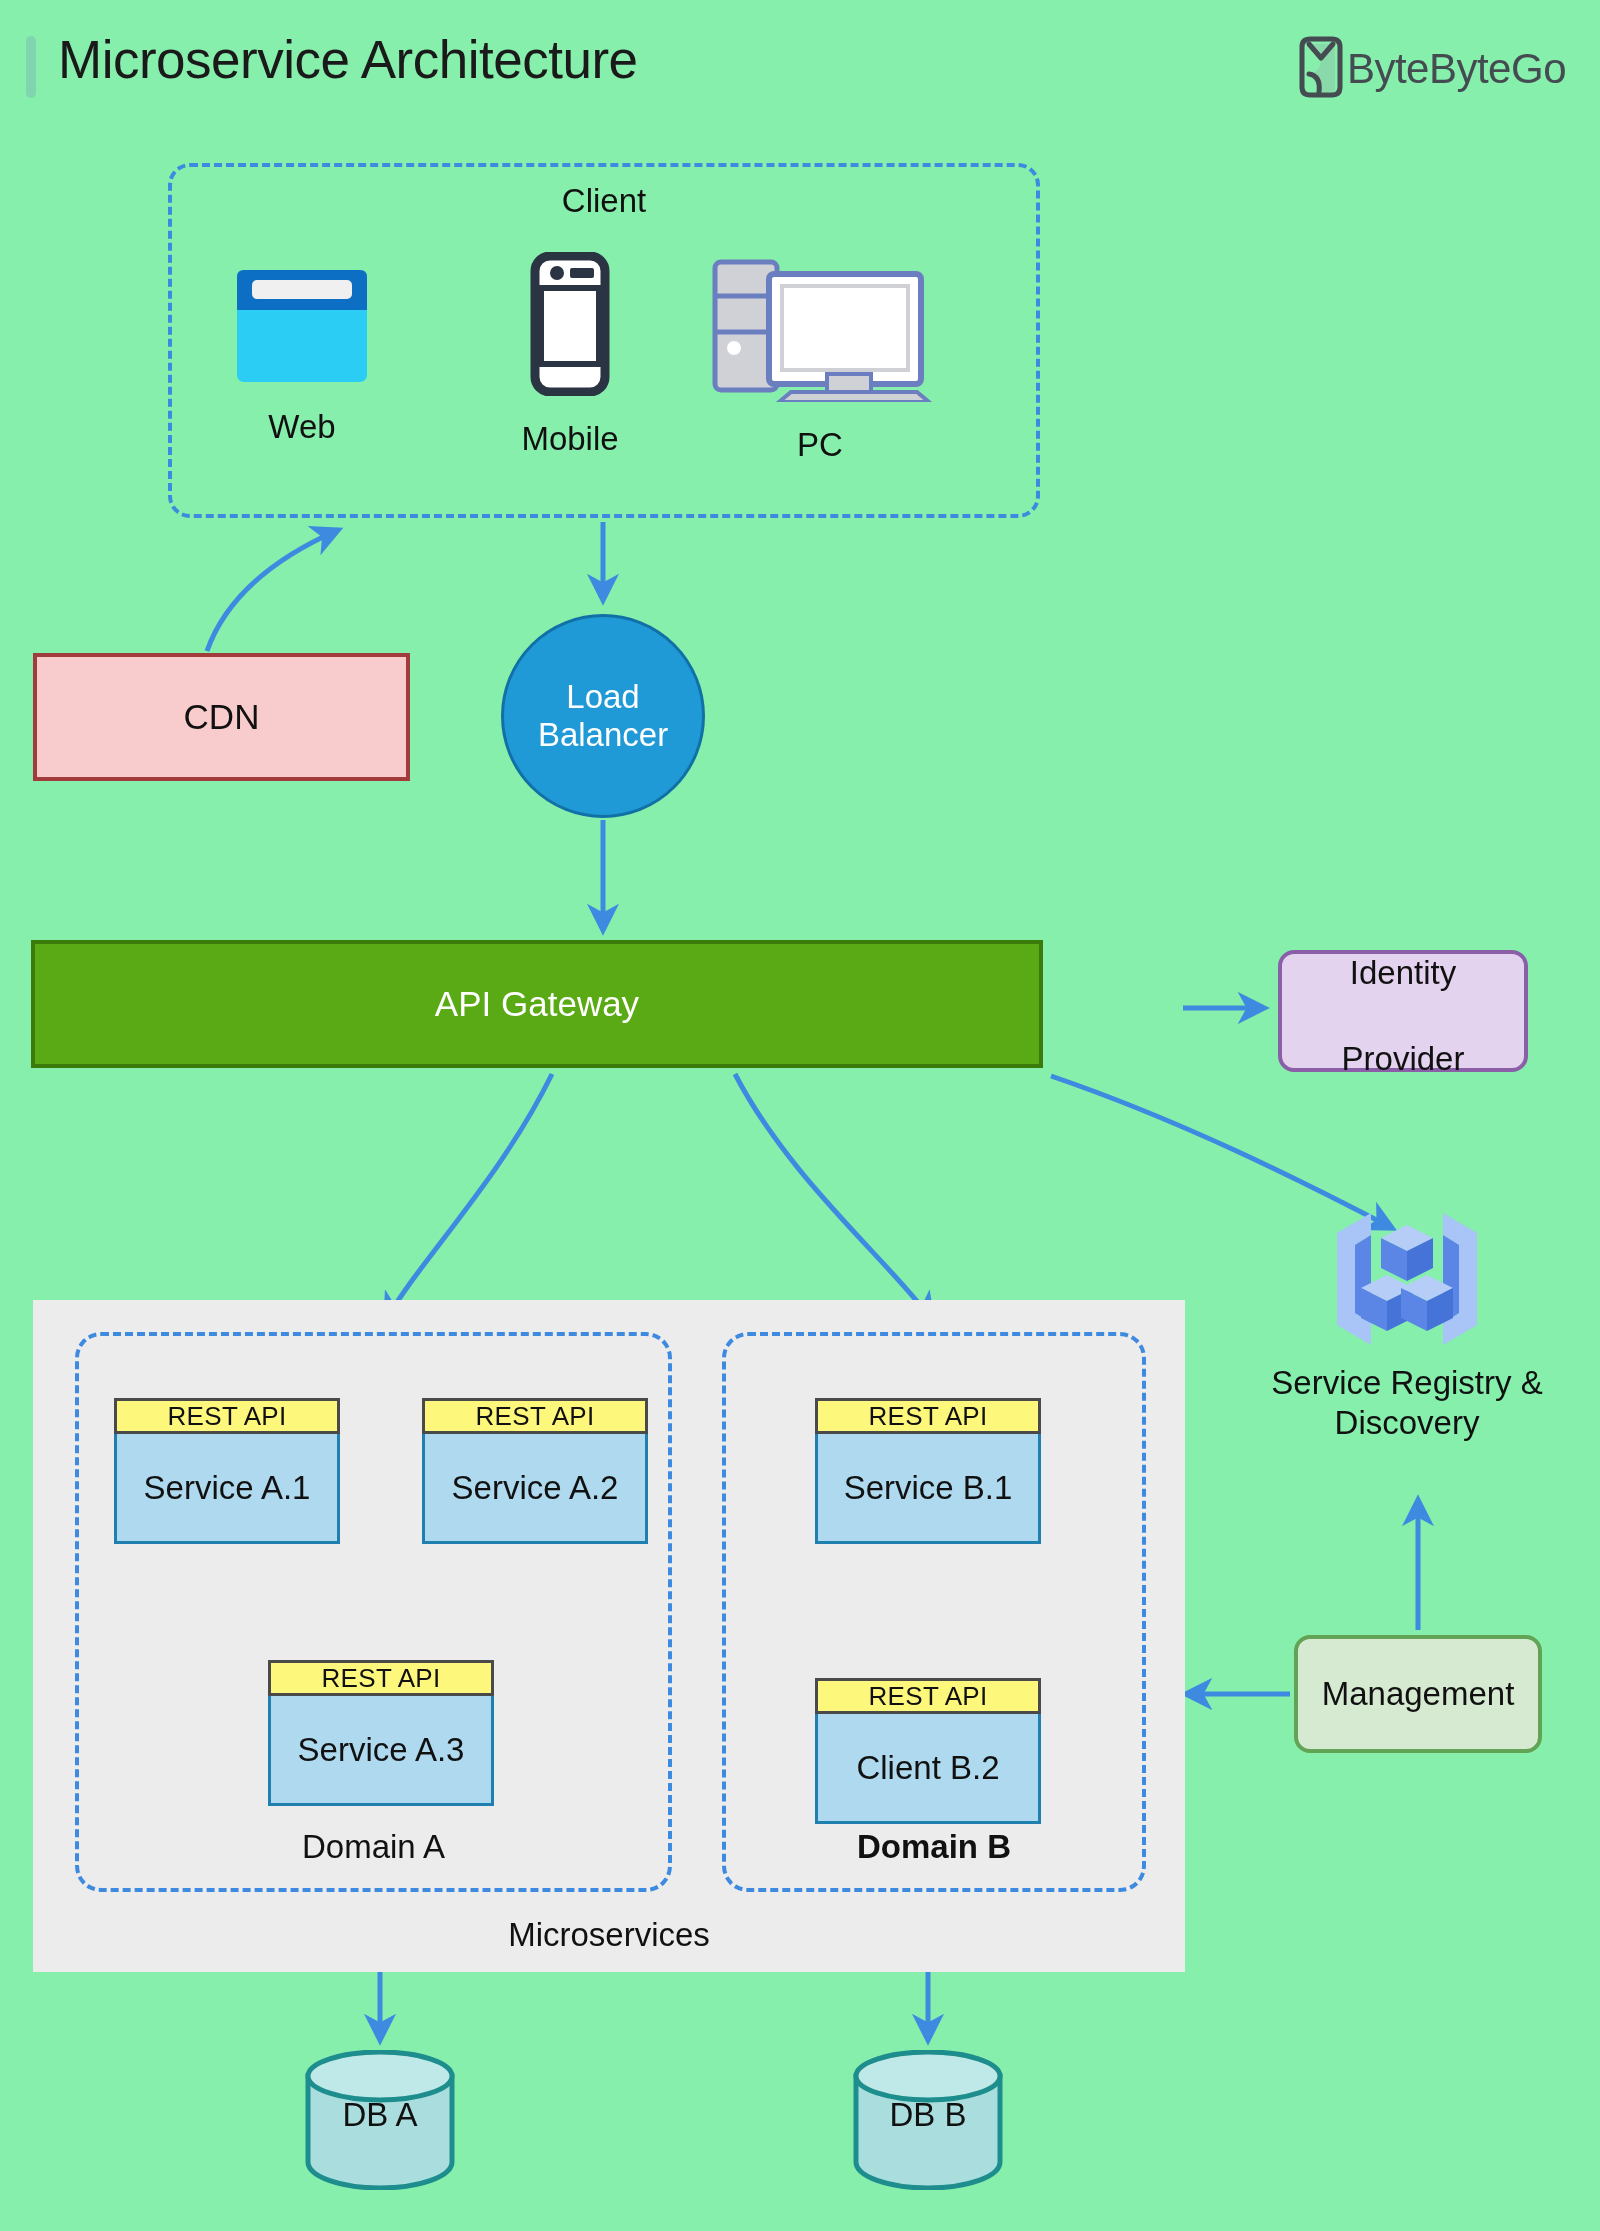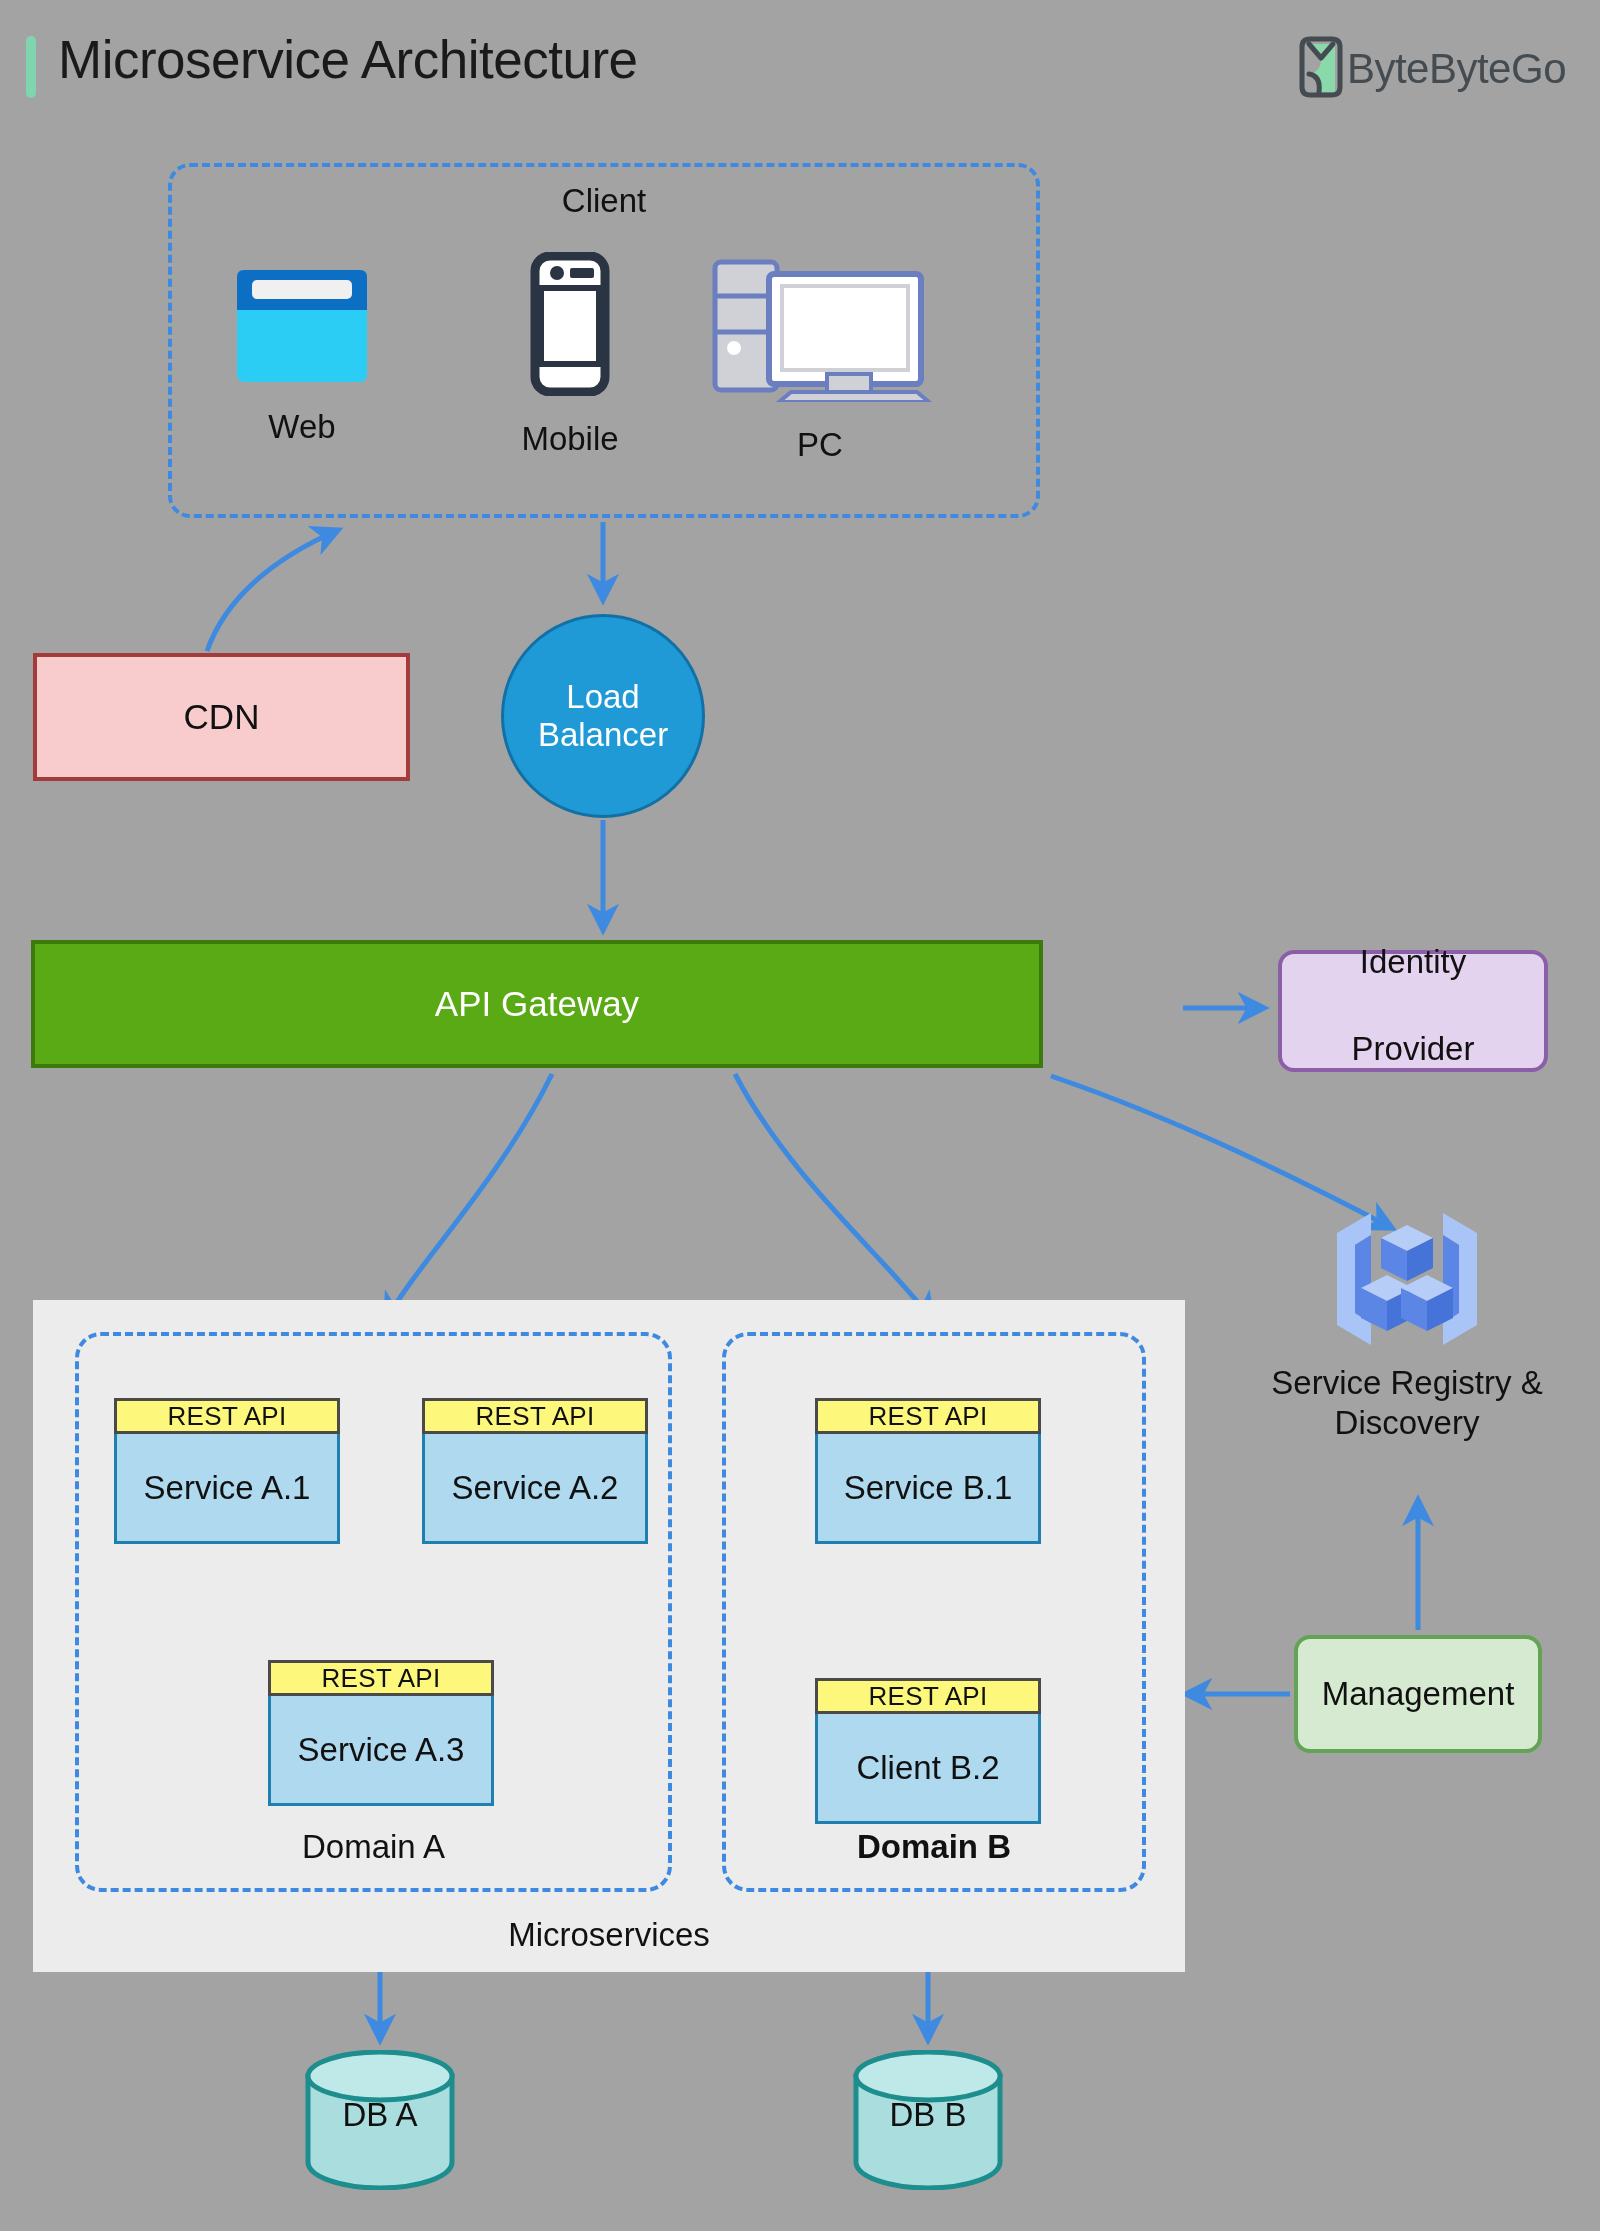--- a/index.html
+++ b/index.html
@@ -8,21 +8,21 @@
     background: #ffffff;
   }
   body {
     font-family: "Liberation Sans", sans-serif;
     -webkit-font-smoothing: antialiased;
   }
   #canvas {
     position: relative;
     width: 1600px;
     height: 2231px;
-    background: #a3a3a3;
+    background: #86efac;
     overflow: hidden;
   }
 
   
   #header-bar {
     position: absolute;
     left: 26px;
     top: 36px;
     width: 10px;
     height: 62px;
@@ -151,30 +151,30 @@
   #api-gateway-label {
     font-size: 35px;
     color: #ffffff;
   }
 
   
   #identity-provider {
     position: absolute;
     left: 1278px;
     top: 950px;
-    width: 270px;
+    width: 250px;
     height: 122px;
     background: #e4d3ef;
     border: 4px solid #8a5fa8;
     border-radius: 16px;
     box-sizing: border-box;
     display: flex;
     flex-direction: column;
     align-items: center;
-    justify-content: flex-end;
+    justify-content: space-between;
     line-height: 1.16;
     gap: 48px;
   }
   .idp-line {
     font-size: 33px;
     color: #111;
   }
 
   
   #service-registry {

